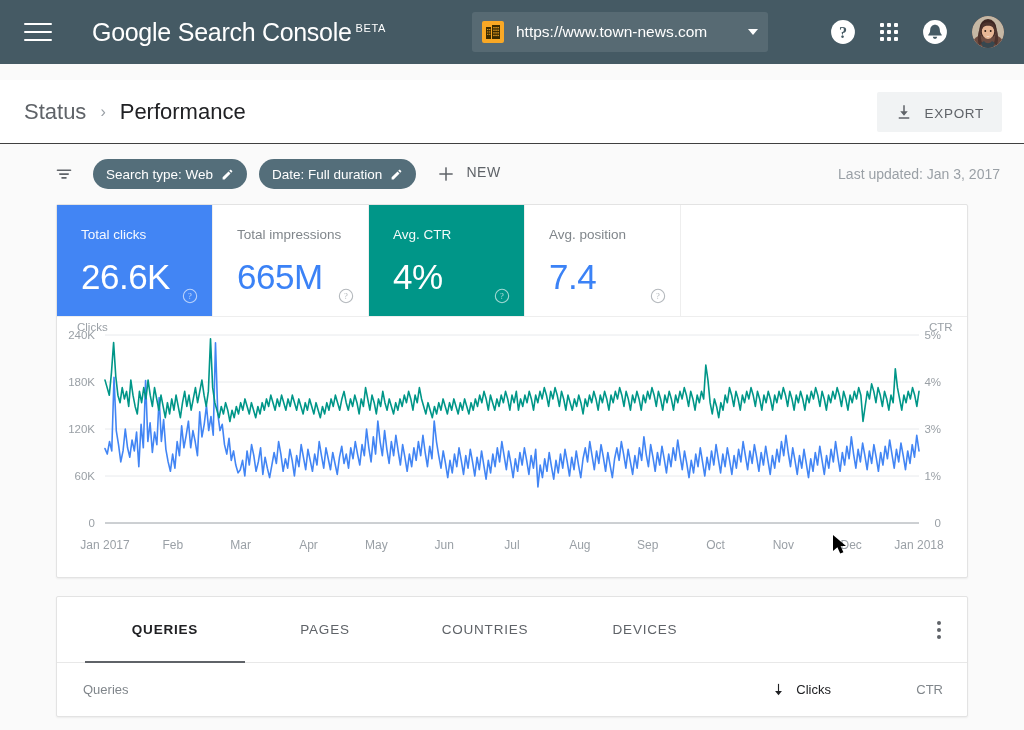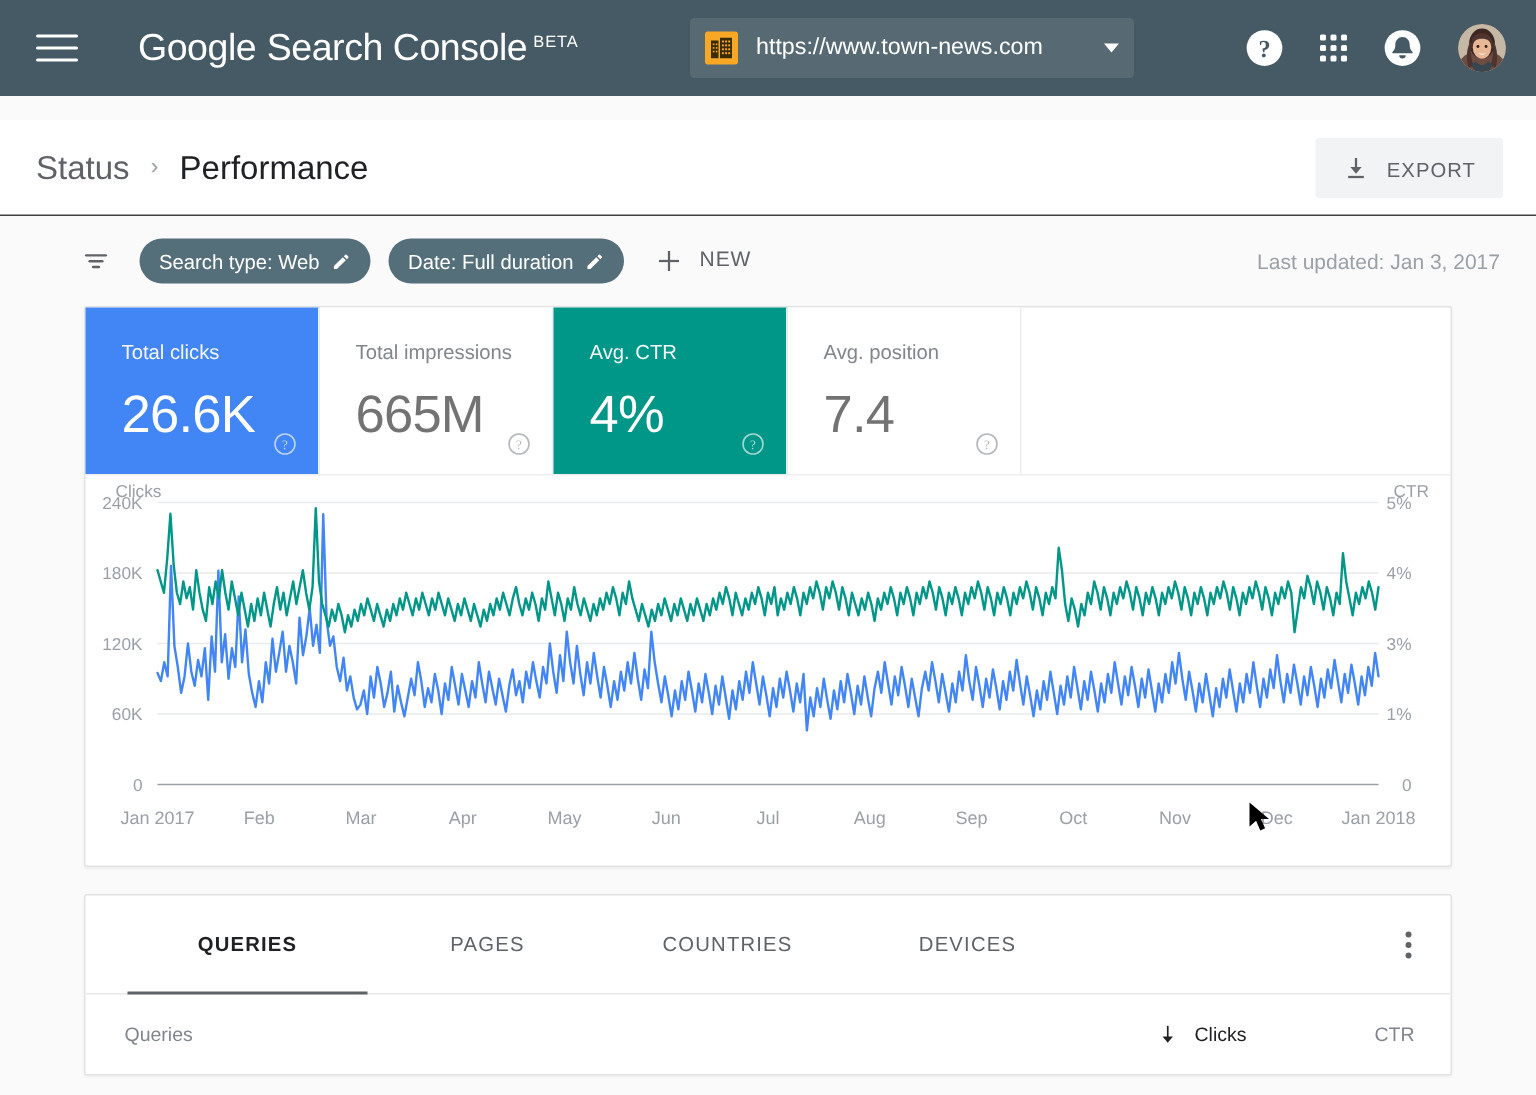--- a/index.html
+++ b/index.html
@@ -38,21 +38,21 @@
     display: flex; align-items: baseline;
   }
   .brand .g-google { font-weight: 400; }
   .brand .g-rest { font-weight: 300; margin-left: 7px; }
   .brand .beta {
     font-size: 11px; font-weight: 500; letter-spacing: .6px;
     margin-left: 4px; align-self: flex-start; margin-top: 4px;
   }
 
   .property-select {
-    position: absolute; left: 460px; top: 12px;
+    position: absolute; left: 472px; top: 12px;
     width: 296px; height: 40px;
     background: rgba(255,255,255,0.10);
     border-radius: 3px;
     display: flex; align-items: center;
     padding: 0 10px;
     cursor: pointer;
   }
   .prop-icon {
     width: 22px; height: 22px; background: #F9A825; border-radius: 2px;
     flex: 0 0 auto; display: flex; align-items: center; justify-content: center;
@@ -147,21 +147,21 @@
     position: relative; cursor: pointer;
   }
   .metric .mlabel { font-size: 13.5px; line-height: 1; }
   .metric .mvalue {
     font-size: 35px; font-weight: 400; line-height: 1;
     margin-top: 17px; letter-spacing: -.5px;
   }
   .metric .qmark { position: absolute; right: 14px; bottom: 12px; opacity: .75; }
   .metric.inactive { background: #fff; }
   .metric.inactive .mlabel { color: #80868b; }
-  .metric.inactive .mvalue { color: #737373; }
+  .metric.inactive .mvalue { color: #3b82f6; }
   .metric.sel-blue { background: #4285F4; }
   .metric.sel-teal { background: #009688; }
   .metric.sel-blue .mlabel, .metric.sel-teal .mlabel { color: rgba(255,255,255,.95); }
   .metric.sel-blue .mvalue, .metric.sel-teal .mvalue { color: #fff; }
   .metric-filler { flex: 1 1 auto; }
 
   .plot-wrap { flex: 1 1 auto; position: relative; }
   .plot-wrap svg { display: block; }
   .cursor-arrow { position: absolute; left: 832px; top: 534px; }
 

